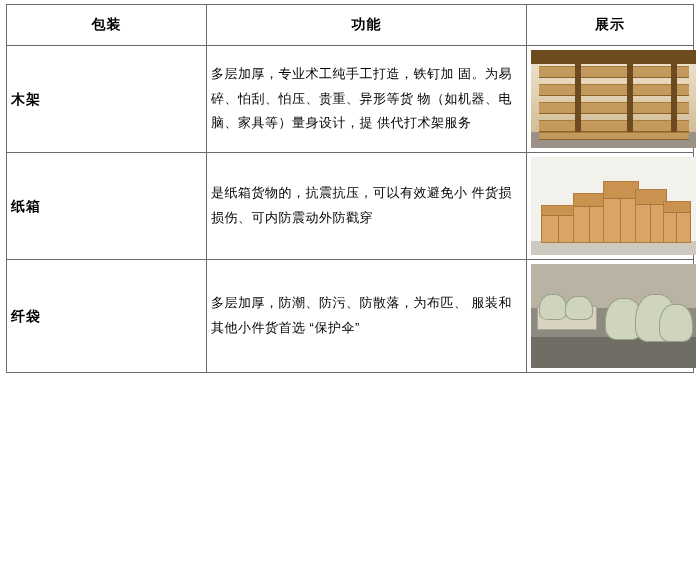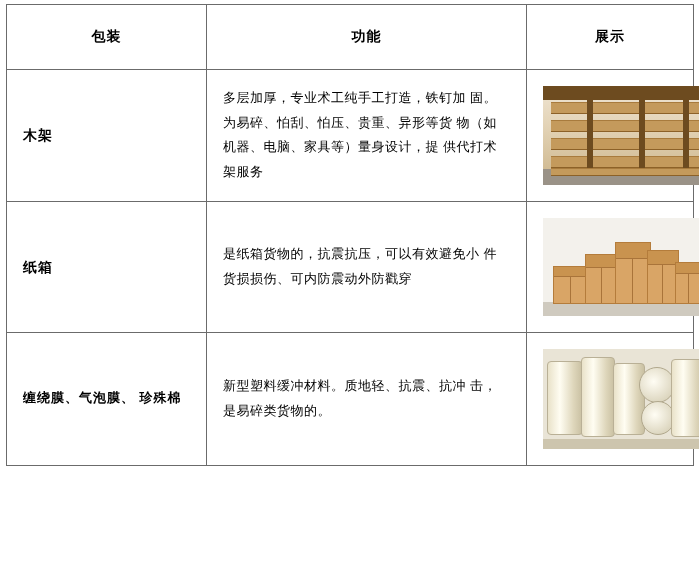--- a/index.html
+++ b/index.html
@@ -24,21 +24,21 @@
   table.pkg-table {
     width: 687px;
     border-collapse: collapse;
     table-layout: fixed;
     border: 1px solid #6b6b6b;
   }
   table.pkg-table th,
   table.pkg-table td {
     border: 1px solid #6b6b6b;
     vertical-align: middle;
-    padding: 16px;
+    padding: 4px;
   }
   col.c1 { width: 200px; }
   col.c2 { width: 320px; }
   col.c3 { width: 167px; }
 
   thead th {
     height: 32px;
     font-size: 14px;
     font-weight: bold;
     text-align: center;
@@ -262,32 +262,33 @@
                 <div class="seam"></div>
               </div>
             <div class="box" style="left:132px;top:44px;width:26px;height:40px;">
                 <div class="lid"></div>
                 <div class="seam"></div>
               </div>
           </div>
         </td>
       </tr>
 
-
-
-      <tr class="row-film">
-        <td class="cat small">缠绕膜、气泡膜、 珍殊棉</td>
-        <td class="func">新型塑料缓冲材料。质地轻、抗震、抗冲 击，是易碎类货物的。</td>
+      <tr class="row-bag">
+        <td class="cat">纤袋</td>
+        <td class="func">多层加厚，防潮、防污、防散落，为布匹、 服装和其他小件货首选 “保护伞”</td>
         <td class="shot">
-          <div class="thumb thumb-film">
-            <div class="shadow"></div>
-            <div class="cyl" style="left:4px;top:12px;width:34px;height:72px;"></div>
-            <div class="cyl" style="left:38px;top:8px;width:32px;height:78px;"></div>
-            <div class="cyl" style="left:70px;top:14px;width:30px;height:70px;"></div>
-            <div class="cap" style="left:96px;top:18px;width:34px;height:34px;"></div>
-            <div class="cap" style="left:98px;top:52px;width:32px;height:32px;"></div>
-            <div class="cyl" style="left:128px;top:10px;width:32px;height:76px;"></div>
+          <div class="thumb thumb-bag">
+            <div class="wall"></div>
+            <div class="floor2"></div>
+            <div class="pallet" style="left:6px;top:42px;width:58px;height:22px;"></div>
+            <div class="sack" style="left:8px;top:30px;width:26px;height:24px;"></div>
+            <div class="sack" style="left:34px;top:32px;width:26px;height:22px;"></div>
+            <div class="sack" style="left:74px;top:34px;width:36px;height:40px;"></div>
+            <div class="sack" style="left:104px;top:30px;width:40px;height:46px;"></div>
+            <div class="sack" style="left:128px;top:40px;width:32px;height:36px;"></div>
           </div>
         </td>
       </tr>
+
+
     </tbody>
   </table>
 </div>
 
 </body></html>

